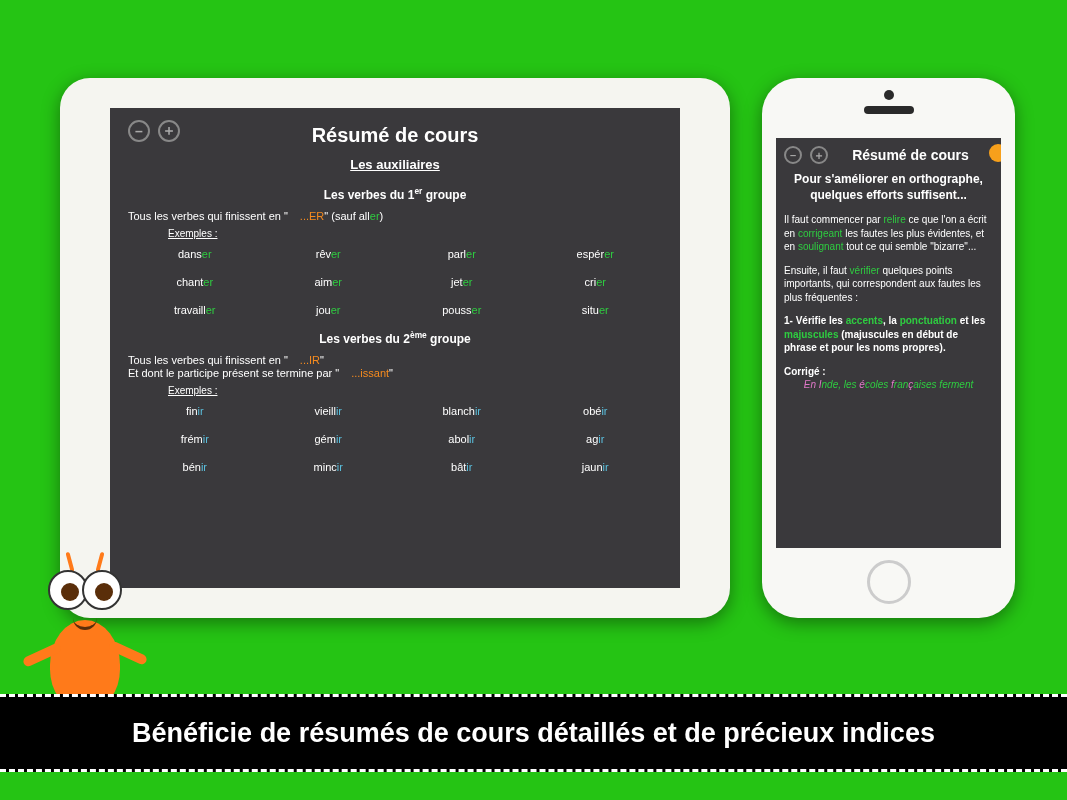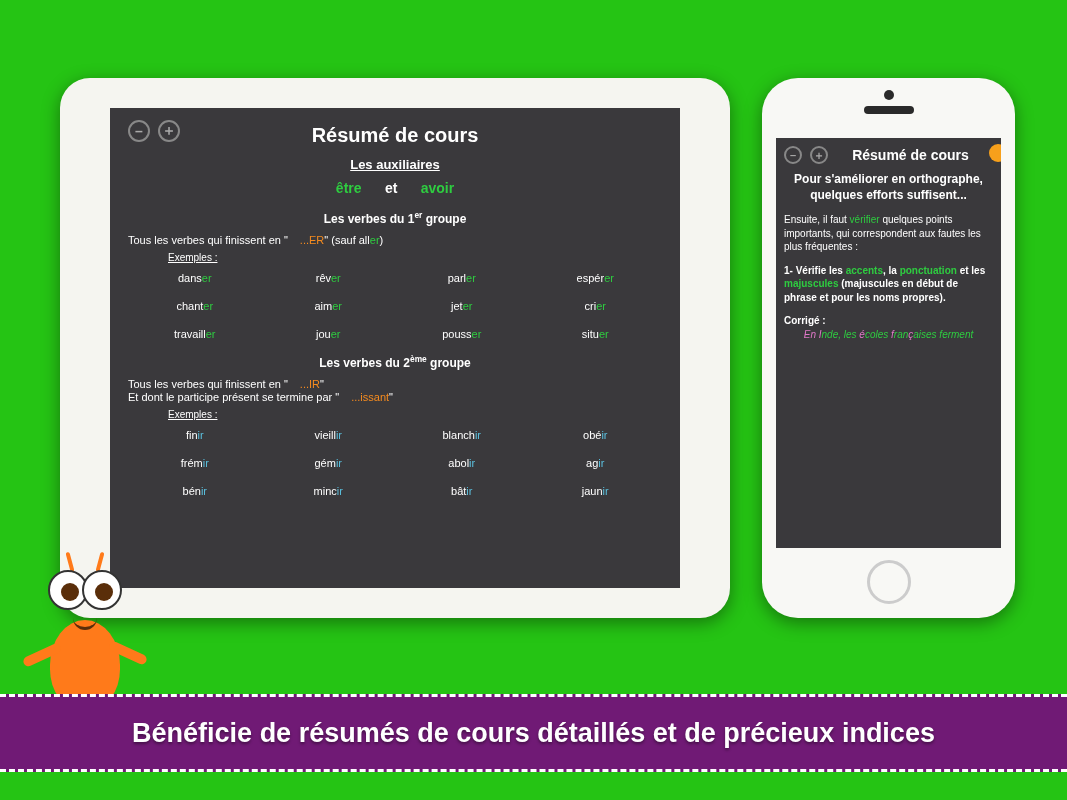--- a/index.html
+++ b/index.html
@@ -103,21 +103,21 @@
   .phone-screen .bold { font-weight: bold; }
   .phone-sub { text-align: center; font-weight: bold; font-size: 12px; margin-top: 8px; line-height: 1.3; }
   .phone-para { font-size: 10px; margin-top: 10px; line-height: 1.35; }
   .bold { font-weight: bold; }
   .italic { font-style: italic; }
   .top-row { display: flex; align-items: flex-start; }
   .banner {
     position: absolute;
     left: 0; right: 0; bottom: 28px;
     height: 78px;
-    background: #701a75;
+    background: #000000;
     border-top: 3px dashed #fff;
     border-bottom: 3px dashed #fff;
     display: flex; align-items: center; justify-content: center;
   }
   .banner-text {
     color: #fff;
     font-family: "Comic Sans MS", cursive, sans-serif;
     font-size: 27px;
     font-weight: bold;
     text-shadow: 0 2px 3px rgba(0,0,0,0.4);
@@ -173,27 +173,20 @@
 <div class="tablet">
   <div class="tablet-screen">
     <div class="top-row">
       <div class="zoom-btns">
         <div class="zoom-btn">–</div>
         <div class="zoom-btn">＋</div>
       </div>
     </div>
     <h2 class="title">Résumé de cours</h2>
     <h3 class="sub">Les auxiliaires</h3>
-    <div class="aux-row">
-      <span class="green">être</span>
-      &nbsp;&nbsp;&nbsp;&nbsp;
-      <span>et</span>
-      &nbsp;&nbsp;&nbsp;&nbsp;
-      <span class="green">avoir</span>
-    </div>
     <div class="grp-title">
       <span>Les verbes du 1</span><sup>er</sup><span> groupe</span>
     </div>
     <div class="para">
       <span>Tous les verbes qui finissent en "</span><span class="orange">...ER</span><span>" (sauf all</span><span class="green">er</span><span>)</span>
     </div>
     <span class="ex-label">Exemples :</span>
     <div class="verb-grid" id="g1grid">
         <span><span>dans</span><span class="green">er</span></span>
         <span><span>rêv</span><span class="green">er</span></span>
@@ -244,20 +237,23 @@
     <div class="phone-corner-accent"></div>
     <div class="top-row" style="align-items:center;">
       <div class="zoom-btns">
         <div class="zoom-btn sm">–</div>
         <div class="zoom-btn sm">＋</div>
       </div>
       <h2 class="title sm" style="flex:1;margin-top:0;">Résumé de cours</h2>
     </div>
     <div class="phone-sub">Pour s'améliorer en orthographe, quelques efforts suffisent...</div>
     <div class="phone-para">
+      <span>Il faut commencer par </span><span class="green">relire</span><span> ce que l'on a écrit en </span><span class="green">corrigeant</span><span> les fautes les plus évidentes, et en </span><span class="green">soulignant</span><span> tout ce qui semble "bizarre"...</span>
+    </div>
+    <div class="phone-para">
       <span>Ensuite, il faut </span><span class="green">vérifier</span><span> quelques points importants, qui correspondent aux fautes les plus fréquentes :</span>
     </div>
     <div class="phone-para bold">
       <span>1- Vérifie les </span><span class="green">accents</span><span>, la </span><span class="green">ponctuation</span><span> et les </span><span class="green">majuscules</span><span style="font-weight:bold;"> (majuscules en début de phrase et pour les noms propres).</span>
     </div>
     <div class="phone-para">
       <span class="bold">Corrigé :</span><br>
       <span class="italic green" style="display:block;text-align:center;">
         <span class="pink">En </span><span class="pink">I</span><span class="green">nde, les </span><span class="pink">é</span><span class="green">coles </span><span class="pink">f</span><span class="green">ran</span><span class="pink">ç</span><span class="green">aises ferment</span>
       </span>

